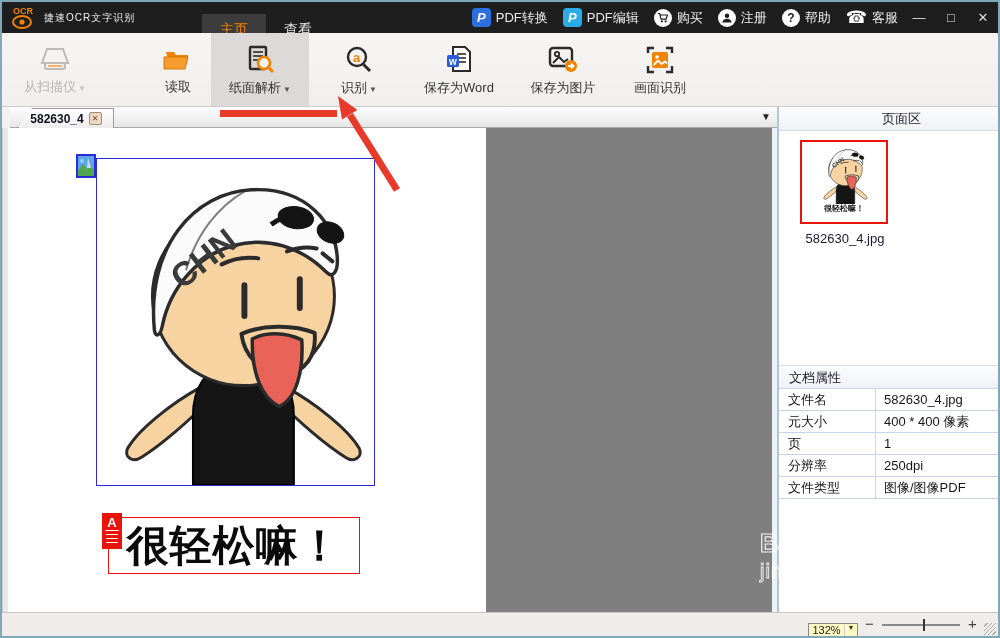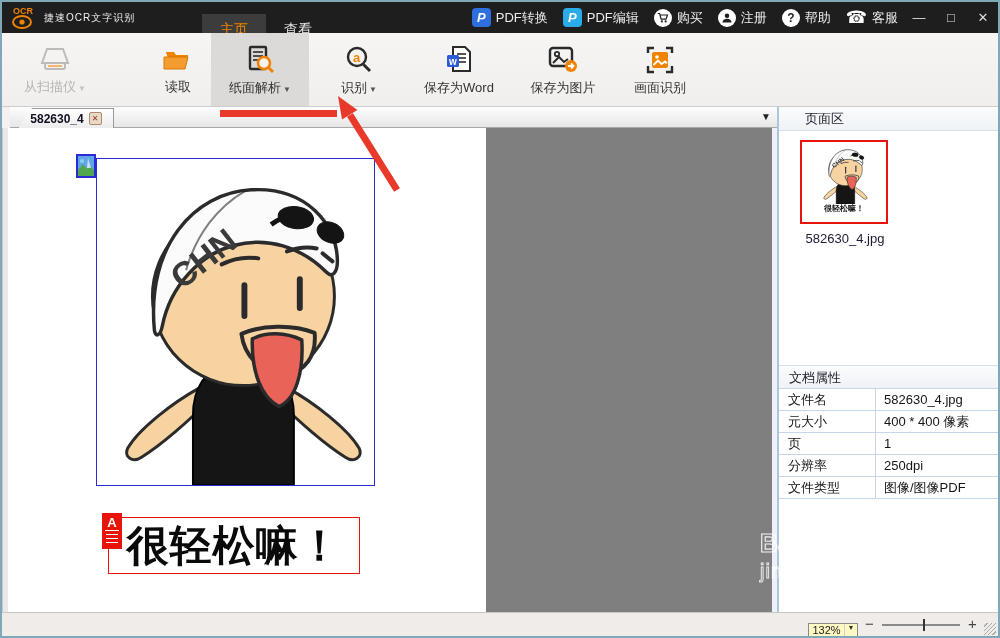--- a/index.html
+++ b/index.html
@@ -53,21 +53,21 @@
   .img-badge { position:absolute; left:73px; top:26px; width:20px; height:24px; border:2px solid #2B2BD5; background:#fff; }
   .txt-region { position:absolute; left:105px; top:389px; width:252px; height:57px; border:1px solid #E8140A; display:flex; align-items:center; justify-content:center; }
   .ocr-text { font-size:42px; font-weight:900; color:#0A0A0A; letter-spacing:1px; white-space:nowrap; }
   .a-badge { position:absolute; left:99px; top:385px; width:20px; height:36px; background:#E8140A; color:#fff; text-align:center; z-index:3; }
   .a-badge span { display:block; font-size:13px; font-weight:bold; line-height:15px; border-bottom:1px solid #fff; margin:2px 3px 0; }
   .a-badge i { display:block; margin:3px 4px 0; height:9px; background:repeating-linear-gradient(#fff 0 1px, transparent 1px 4px); }
 
   
   .divider { position:absolute; left:775px; top:105px; width:2px; height:505px; background:#AEC6DC; }
   .panel { position:absolute; left:777px; top:105px; width:219px; height:505px; background:#fff; }
-  .panel-header { height:24px; background:linear-gradient(#FBFCFD,#EFF2F6); border-bottom:1px solid #D5DFE9; font-size:13px; color:#1A1A2A; line-height:23px; padding-left:26px; }
+  .panel-header { height:24px; background:linear-gradient(#FBFCFD,#EFF2F6); border-bottom:1px solid #D5DFE9; font-size:13px; color:#1A1A2A; line-height:23px; padding-left:26px;text-align:center; }
   .thumb-box { position:absolute; left:21px; top:33px; width:88px; height:84px; border:2px solid #E8140A; background:#fff; display:flex; flex-direction:column; align-items:center; padding-top:2px; }
   .thumb-text { font-size:8px; font-weight:900; color:#111; line-height:9px; }
   .thumb-caption { position:absolute; left:0; top:124px; width:132px; text-align:center; font-size:13px; color:#1A1A33; }
   .props-header { position:absolute; left:0; top:258px; width:219px; height:24px; background:linear-gradient(#FBFCFD,#EFF2F6); border-top:1px solid #D5DFE9; border-bottom:1px solid #C8D6E6; font-size:13px; color:#1A1A2A; line-height:23px; padding-left:10px; }
   .props-table { position:absolute; left:0; top:282px; width:219px; }
   .prow { display:flex; height:22px; border-bottom:1px solid #C5D6EA; font-size:13px; color:#151515; }
   .prow .pl { width:97px; border-right:1px solid #C5D6EA; padding-left:9px; line-height:21px; }
   .prow .pv { flex:1; padding-left:8px; line-height:21px; }
 
   

